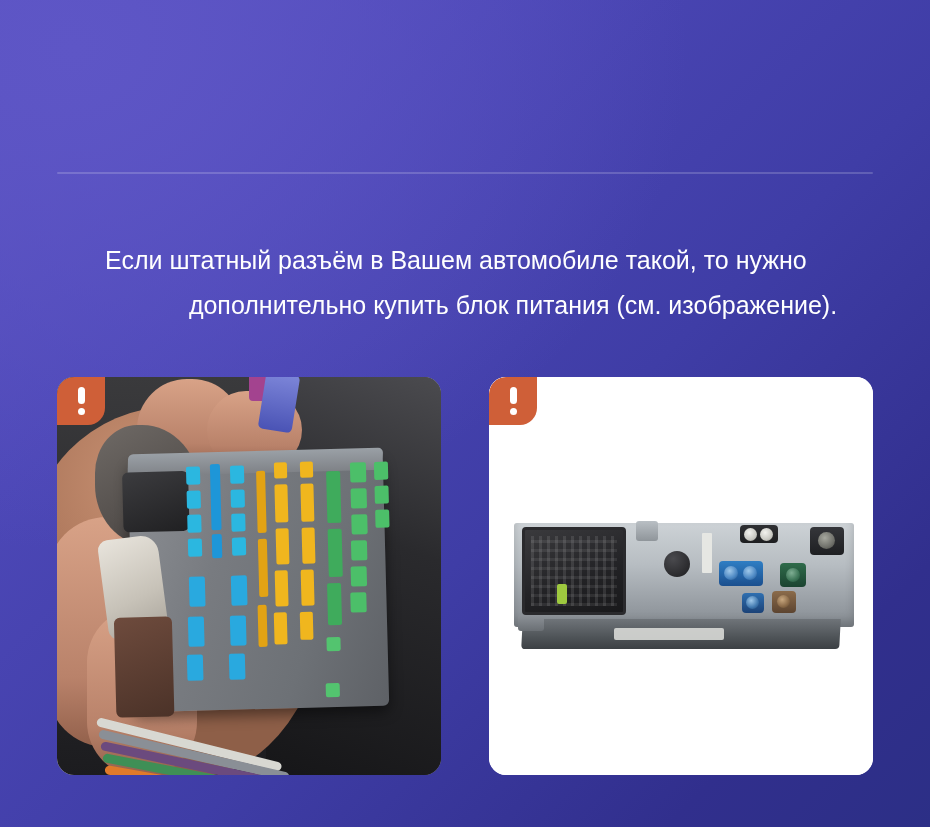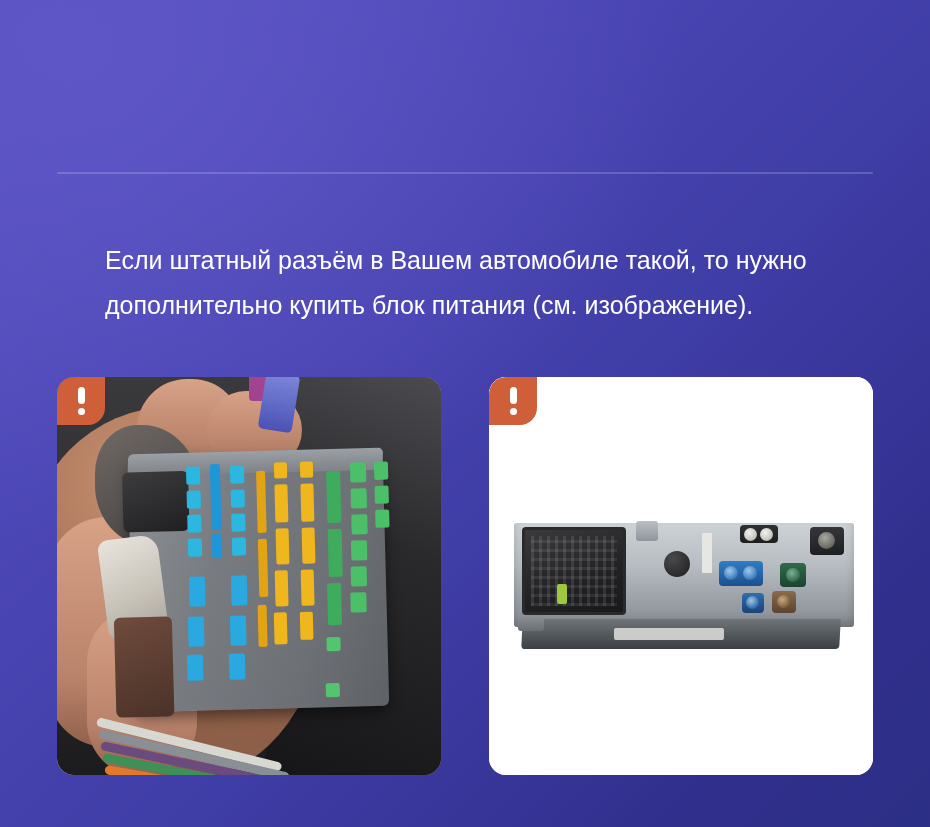--- a/index.html
+++ b/index.html
@@ -61,21 +61,21 @@
     top: 238px;
     width: 816px;
     font-size: 25px;
     line-height: 45px;
     color: #ffffff;
     text-align: justify;
     font-weight: normal;
     margin-left: 48px;
   }
   .body-text .lastline {
-    text-align: left;
+    text-align: center;
   }
   .cards {
     position: absolute;
     left: 57px;
     top: 377px;
     width: 816px;
     height: 398px;
     display: flex;
     justify-content: space-between;
   }

